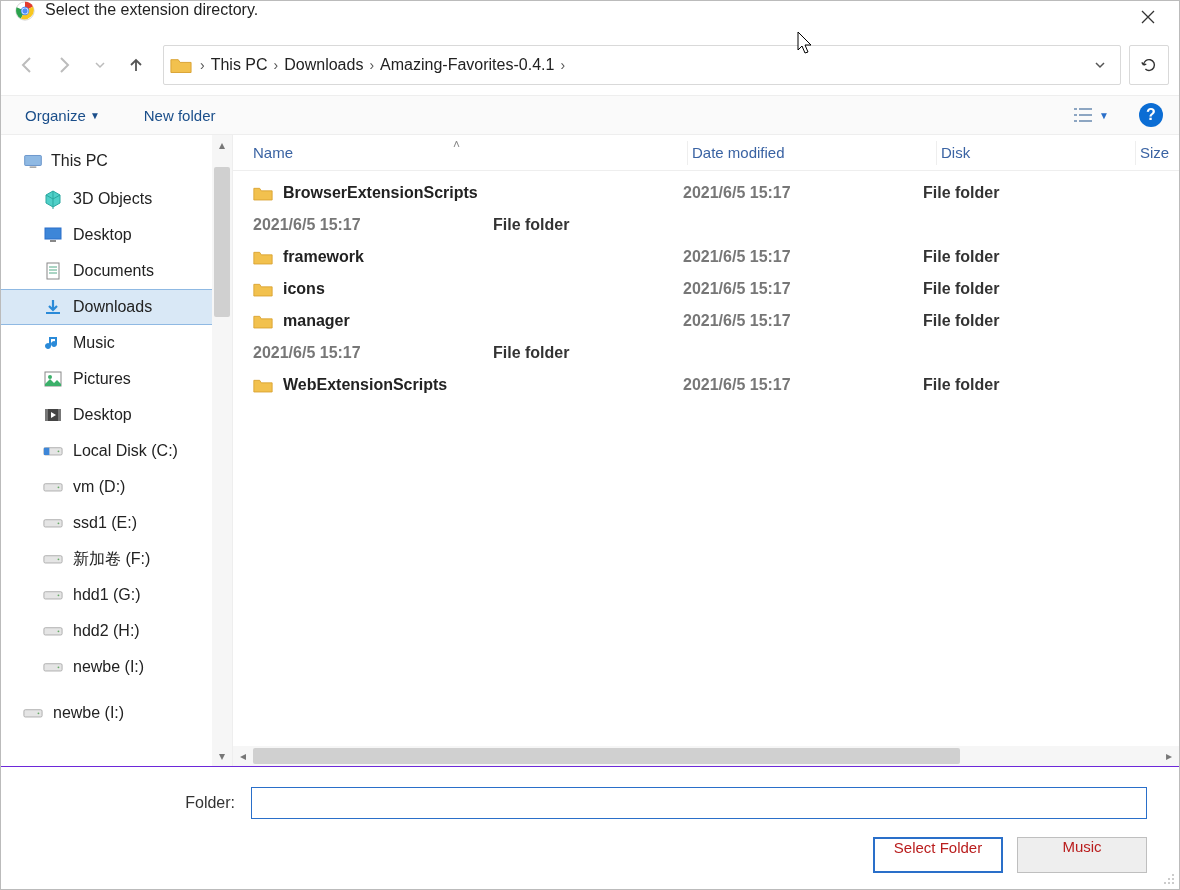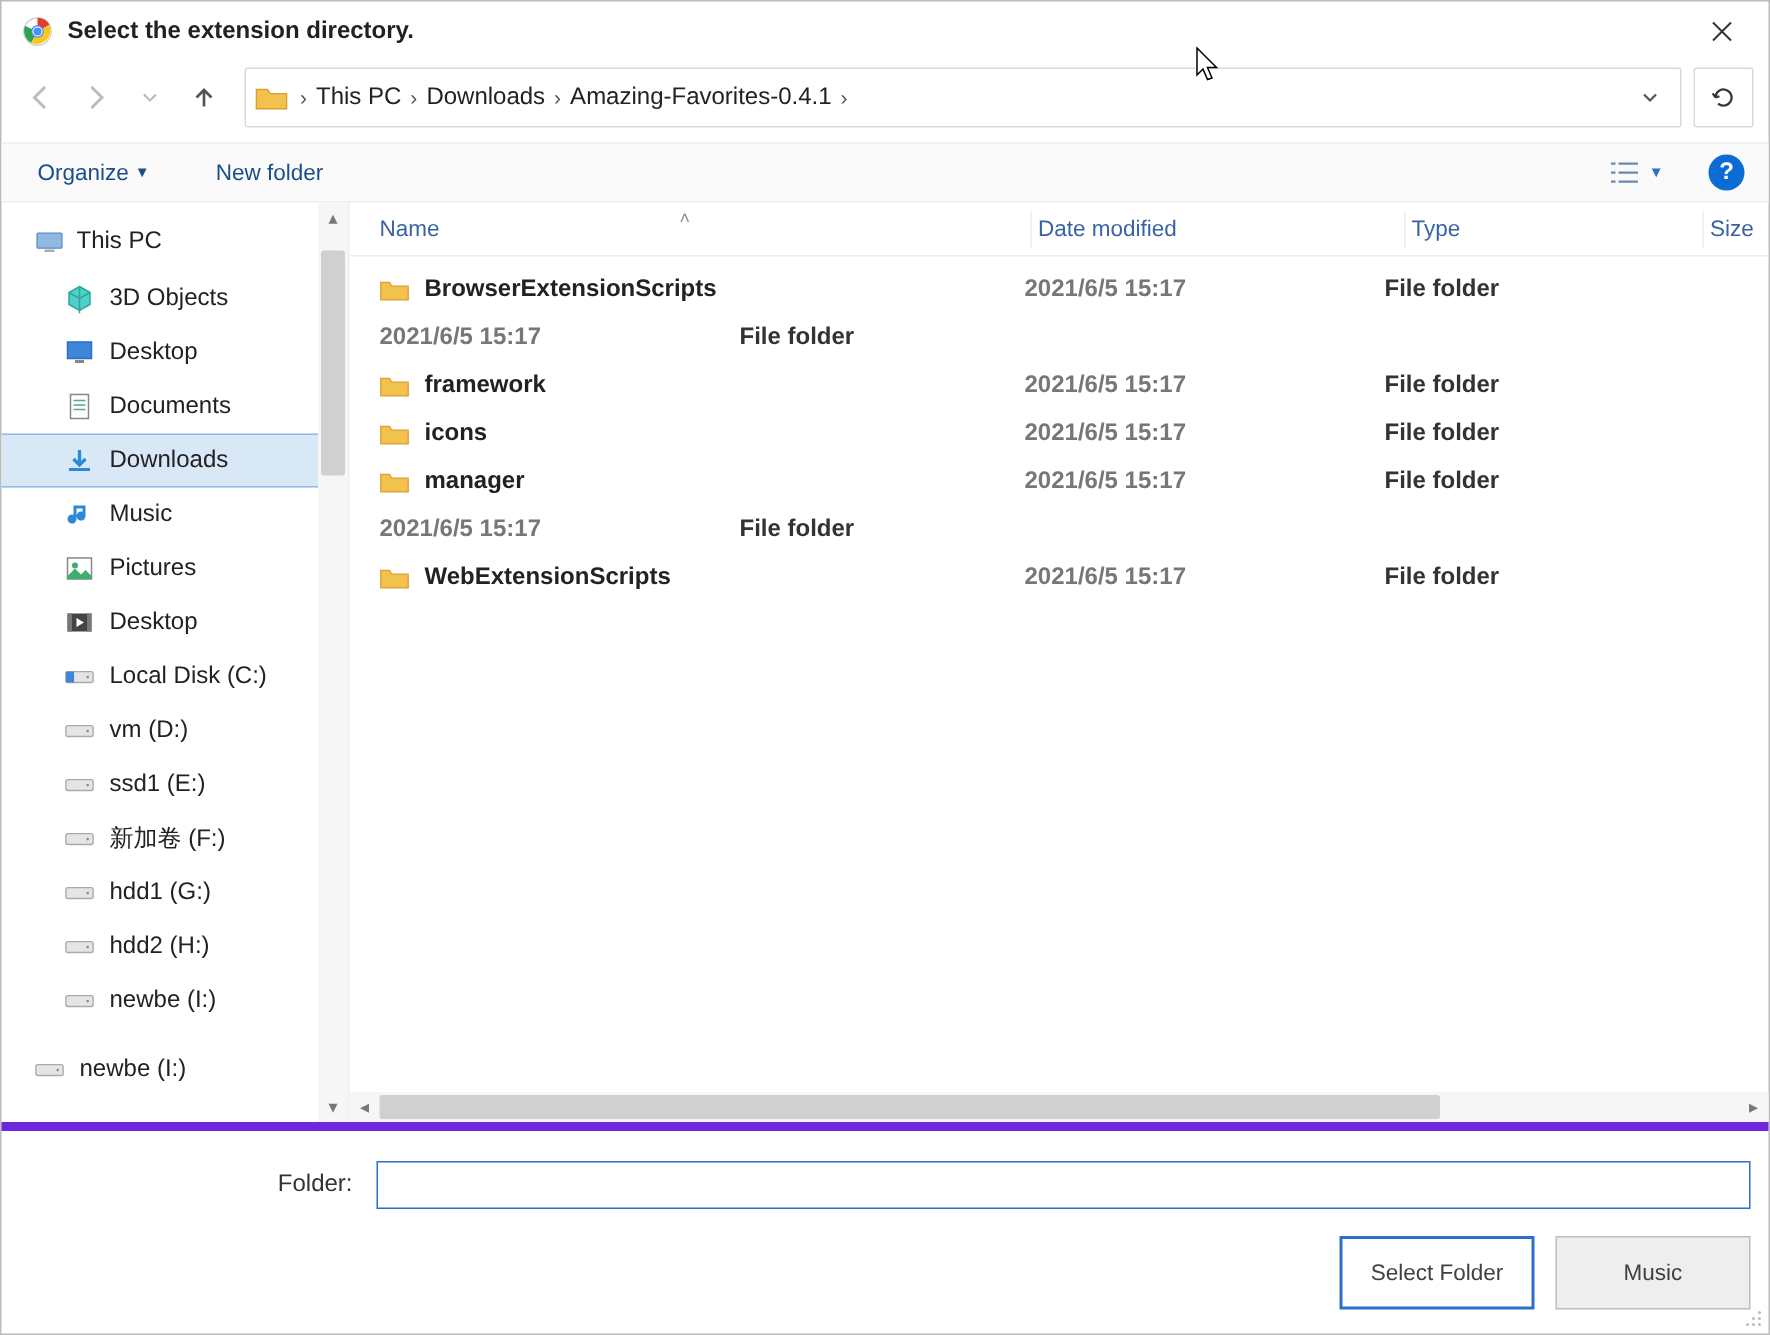--- a/index.html
+++ b/index.html
@@ -1,20 +1,20 @@
 <!DOCTYPE html>
 <html><head>
 <meta charset="utf-8">
 <style>
   * { box-sizing: border-box; }
   html, body { margin:0; padding:0; font-family: "Segoe UI", Arial, sans-serif; font-size:15px; color:#222; background:#fff; }
   .window { width:1180px; height:890px; border:1px solid #bbb; display:flex; flex-direction:column; background:#fff; box-shadow:0 2px 10px rgba(0,0,0,.15); position:relative; }
 
   
-  .titlebar { display:flex; align-items:center; height:40px; padding:0 8px;font-weight:bold; }
+  .titlebar { display:flex; height:40px; padding:0 8px; }
   .titlebar .chrome-icon { width:20px; height:20px; margin-right:10px; margin-left:6px; }
   .titlebar .title { flex:0 0 auto; font-size:16px; color:#222; }
   .titlebar .spacer { flex:1; }
   .titlebar .close { width:46px; height:32px; display:flex; align-items:center; justify-content:center; }
   .titlebar .close svg { width:14px; height:14px; }
 
   
   .navbar { display:flex; align-items:center; padding:4px 10px 10px 10px; gap:8px; }
   .nav-arrows { display:flex; align-items:center; gap:10px; padding:0 6px 0 4px; }
   .nav-btn { width:26px; height:26px; display:inline-flex; align-items:center; justify-content:center; color:#888; }
@@ -76,26 +76,26 @@
   .row .rc-date { width:240px; color:#777; }
   .row .rc-type { width:190px; color:#333; }
   .folder-icon-sm { width:20px; height:16px; }
 
   .hscroll { height:20px; background:#f6f6f6; display:flex; align-items:center; }
   .hscroll .harrow { width:20px; text-align:center; color:#777; font-size:12px; }
   .hscroll .htrack { flex:1; position:relative; height:100%; }
   .hscroll .hthumb { position:absolute; left:0; top:2px; bottom:2px; width:78%; background:#d0d0d0; border-radius:2px; }
 
   
-  .footer { border-top:6px solid #6d28d9; padding:20px 12px 16px 20px; display:flex; flex-direction:column; gap:18px; }
+  .footer { border-top:1px solid #6d28d9; padding:20px 32px 16px 20px; display:flex; flex-direction:column; gap:18px; }
   .folder-row { display:flex; align-items:center; gap:10px; }
   .folder-row label { width:220px; text-align:right; font-size:16px; color:#333; padding-right:6px; }
   .folder-input { flex:1; height:32px; border:1px solid #2a6fc9; background:#fff; }
   .btn-row { display:flex; justify-content:flex-end; gap:14px; }
-  .btn { min-width:130px; height:49px; border:1px solid #bfbfbf; background:#eee; display:flex; align-items:center; justify-content:center; font-size:15px; color:#404040; padding:0 18px; }
+  .btn { min-width:130px; height:36px; border:1px solid #bfbfbf; background:#eee; display:flex; justify-content:center; font-size:15px; color:#b91c1c; padding:0 18px; }
   .btn.primary { background:#fff; border:2px solid #2a6fc9; }
 
   .resize-grip { position:absolute; right:4px; bottom:4px; width:12px; height:12px; color:#bbb; }
 
   
   svg { display:block; }
   .cursor { position:absolute; top:30px; left:796px; pointer-events:none; }
 </style>
 </head>
 <body>
@@ -362,21 +362,21 @@
 
     <div class="main">
       <div class="columns">
         <div class="col-name">
           <span>Name</span>
           <span class="sort-indicator">˄</span>
         </div>
         <div class="col-sep"></div>
         <div class="col-date">Date modified</div>
         <div class="col-sep"></div>
-        <div class="col-type">Type</div>
+        <div class="col-type">Disk</div>
         <div class="col-sep"></div>
         <div class="col-size">Size</div>
       </div>
       <div class="rows" id="file-rows">
           <div class="row">
             <div class="rc-name">
               <span class="folder-icon-sm">
                 <svg viewBox="0 0 24 20">
                   <path d="M1 4h7l2 3h13v11H1z" fill="#f2c14e" stroke="#d8a02e"></path>
                 </svg>

